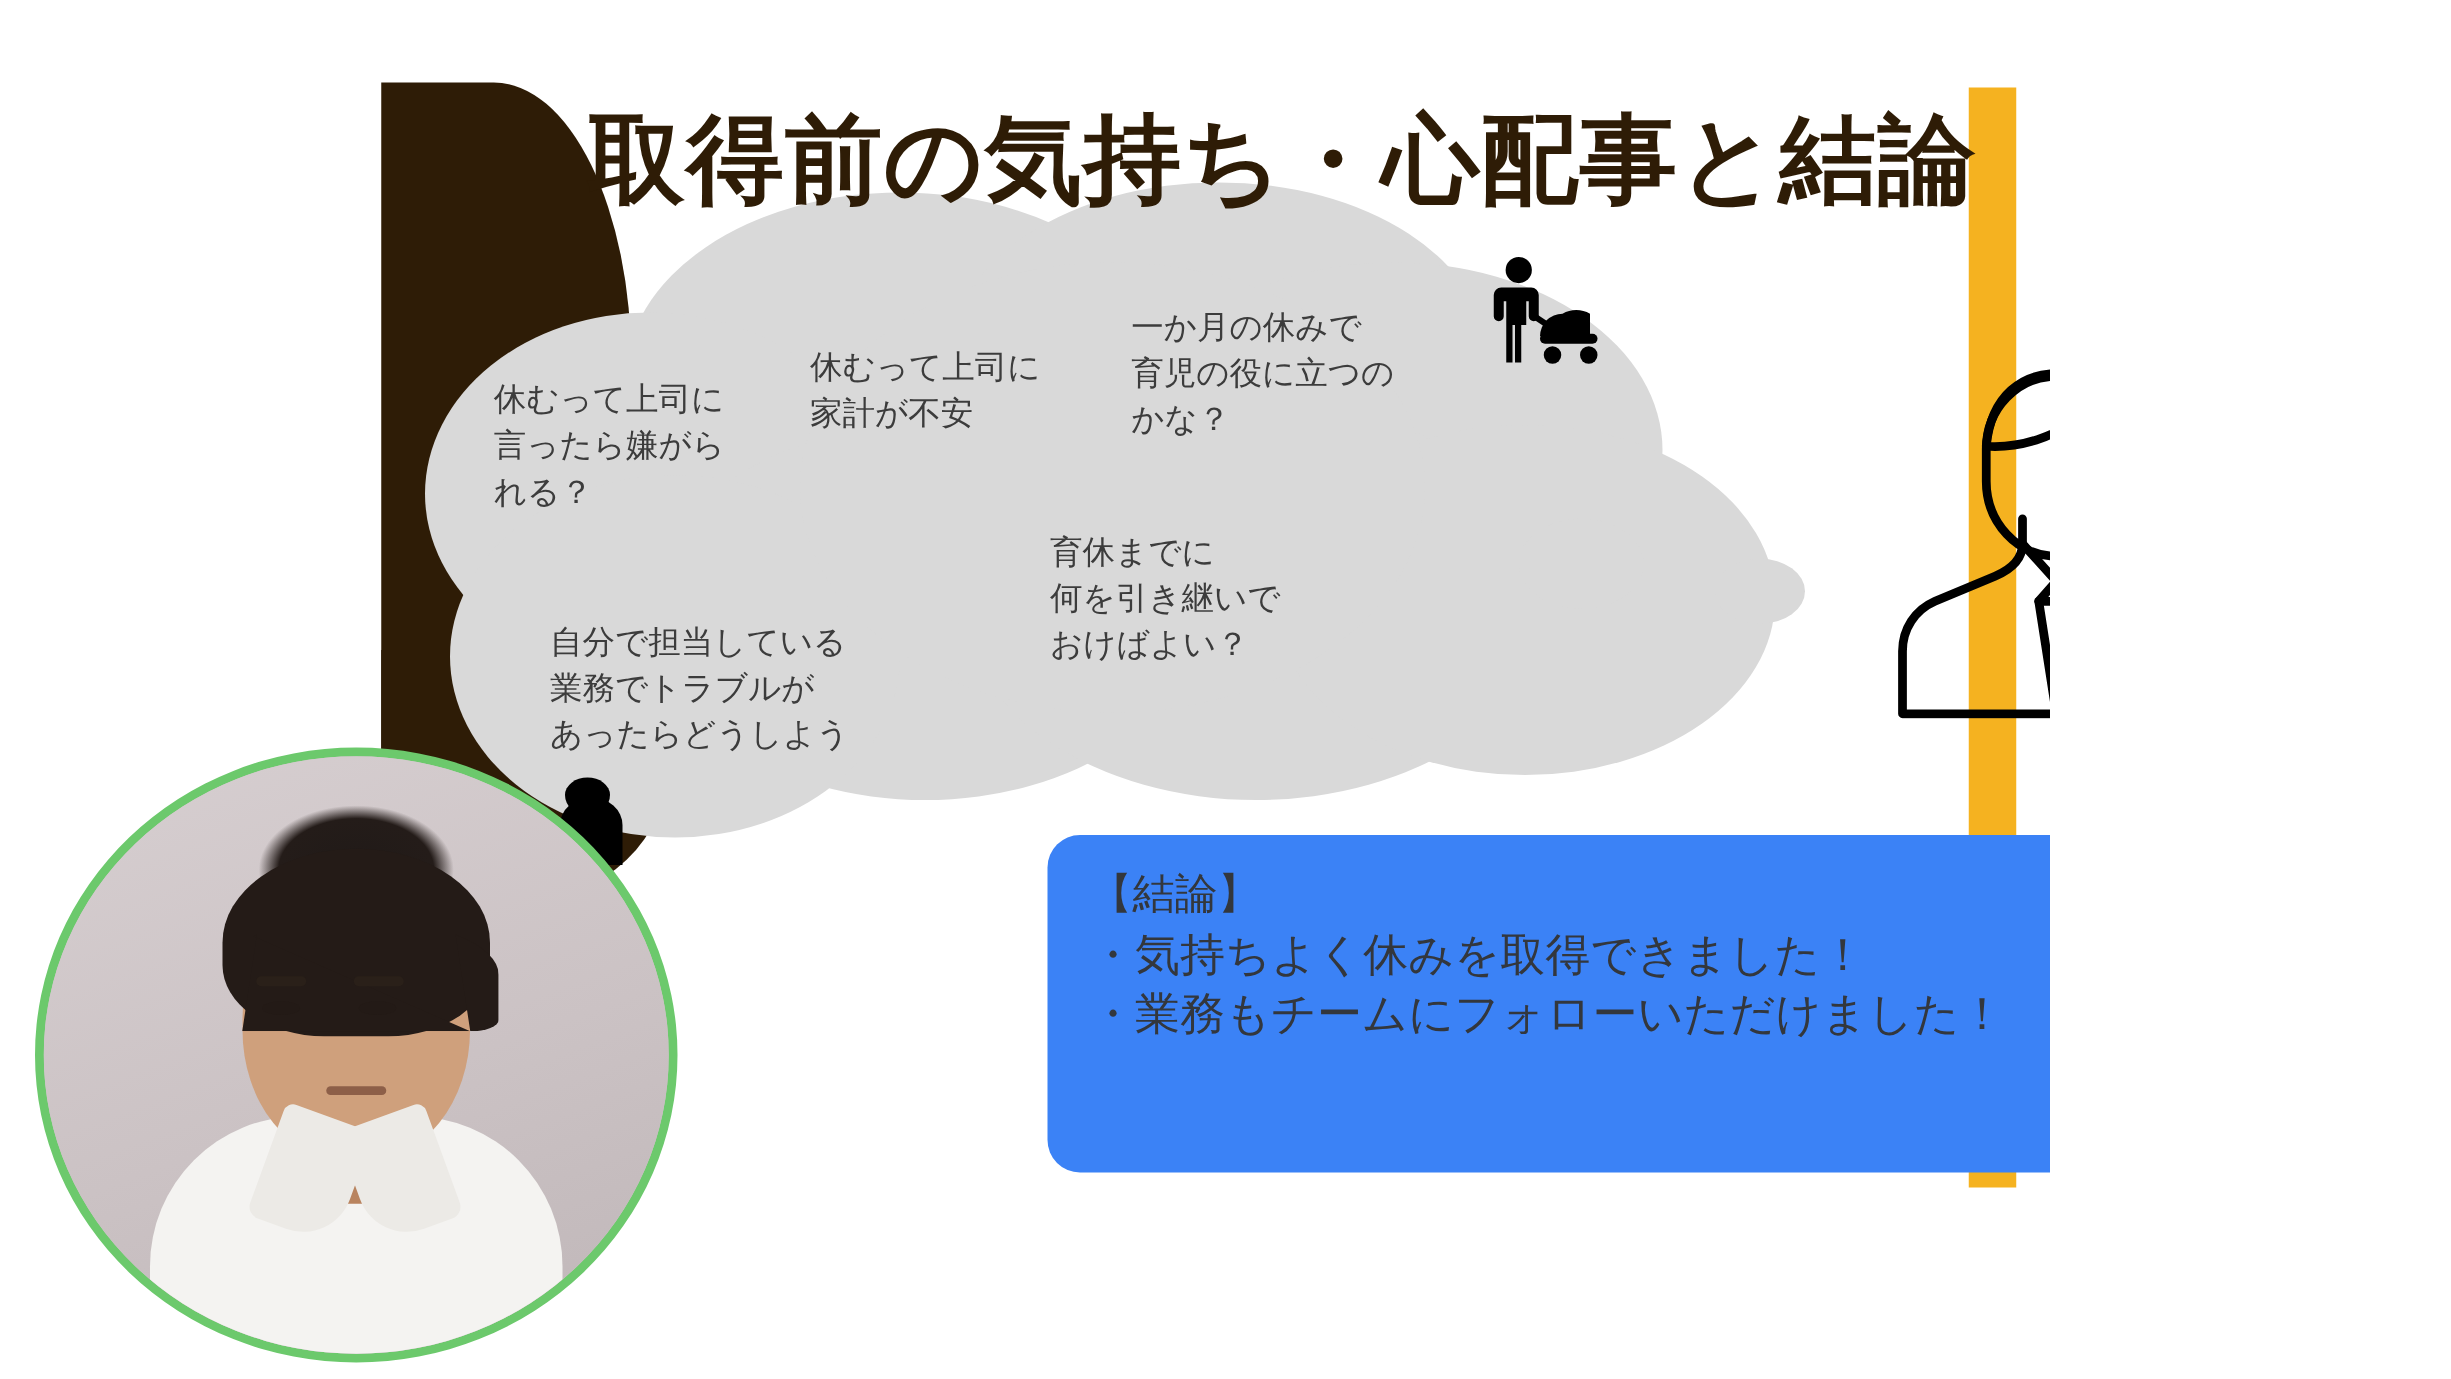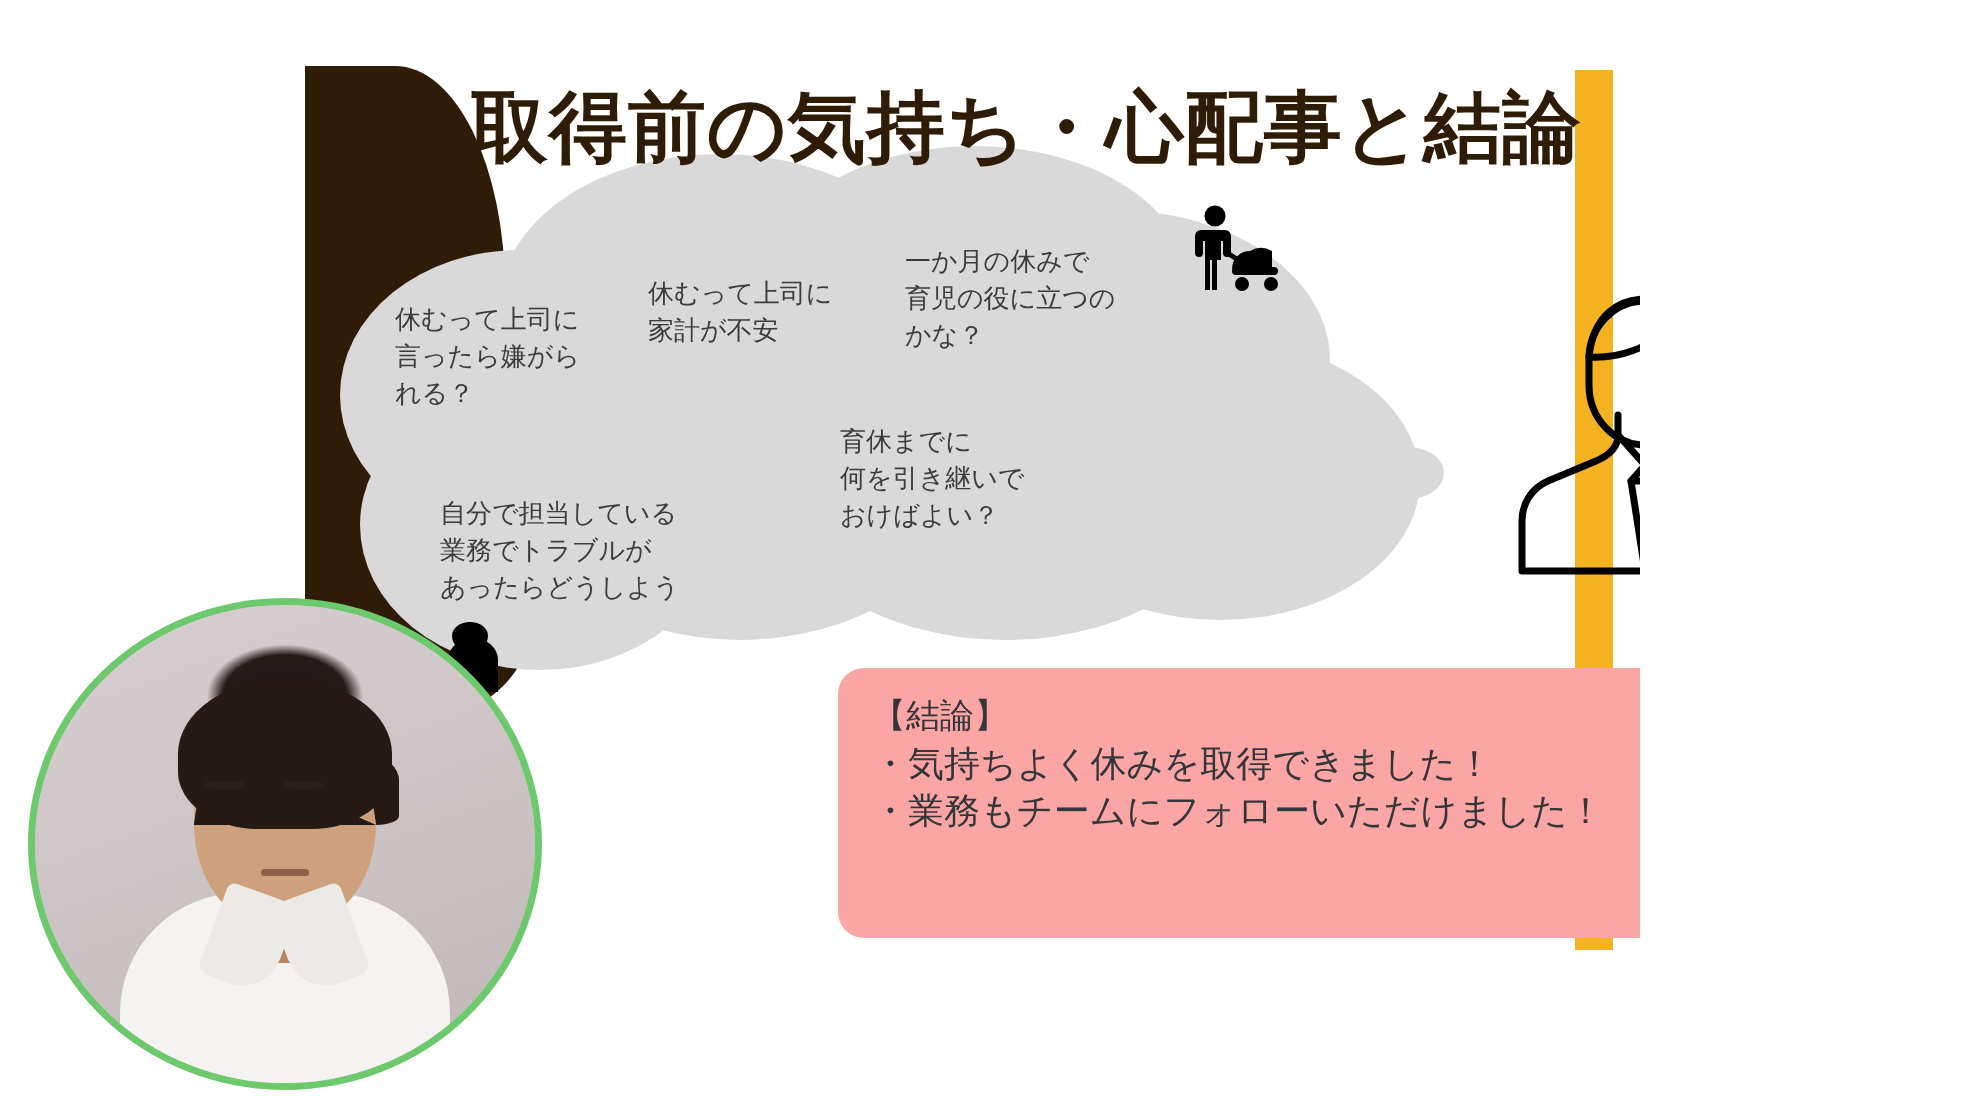--- a/index.html
+++ b/index.html
@@ -119,21 +119,21 @@
     z-index: 6;
   }
 
   
   #conclusion-card {
     position: absolute;
     left: 838px;
     top: 668px;
     width: 998px;
     height: 270px;
-    background: #fca5a5;
+    background: #3b82f6;
     border-radius: 26px;
     z-index: 8;
     box-sizing: border-box;
     padding: 26px 0 0 34px;
   }
   #conclusion-heading {
     font-size: 34px;
     color: #33373d;
     font-weight: 400;
     line-height: 1.28;

